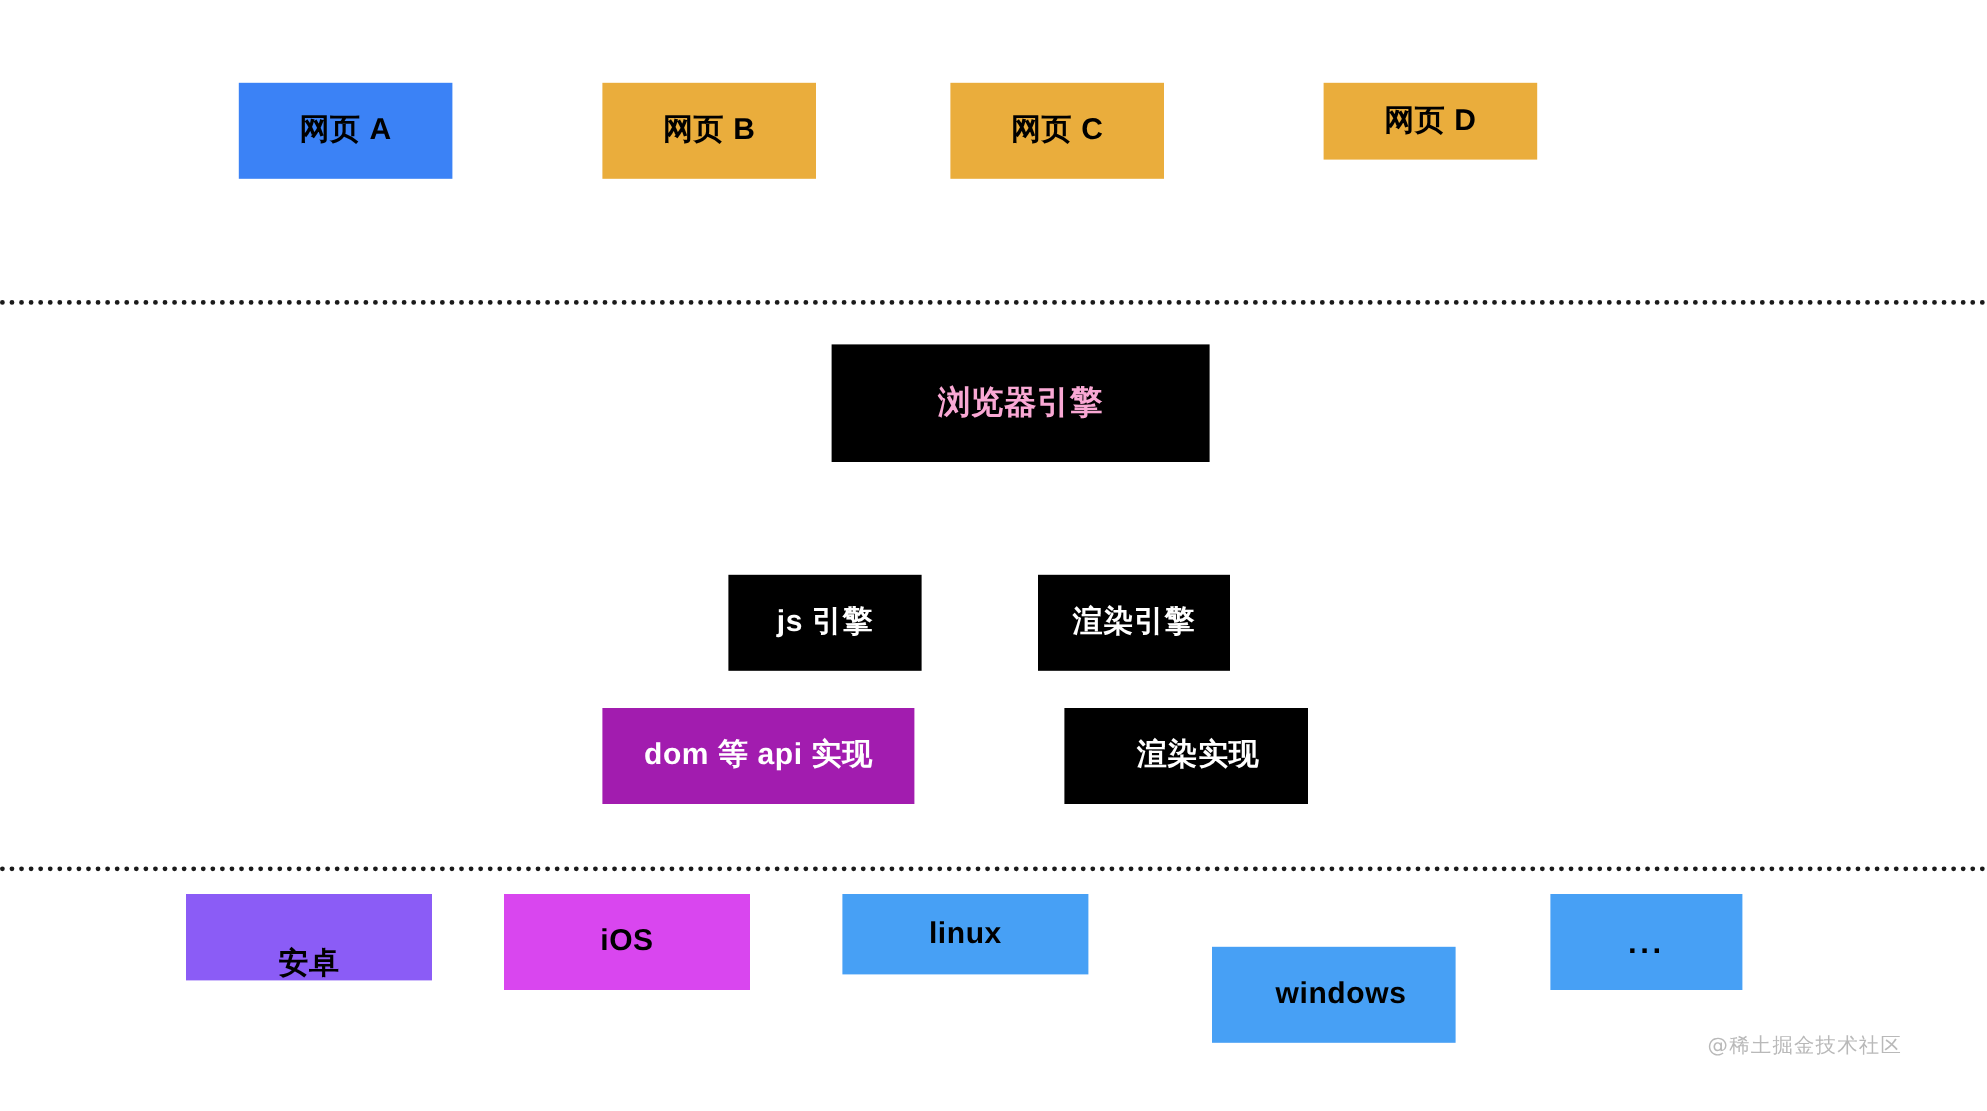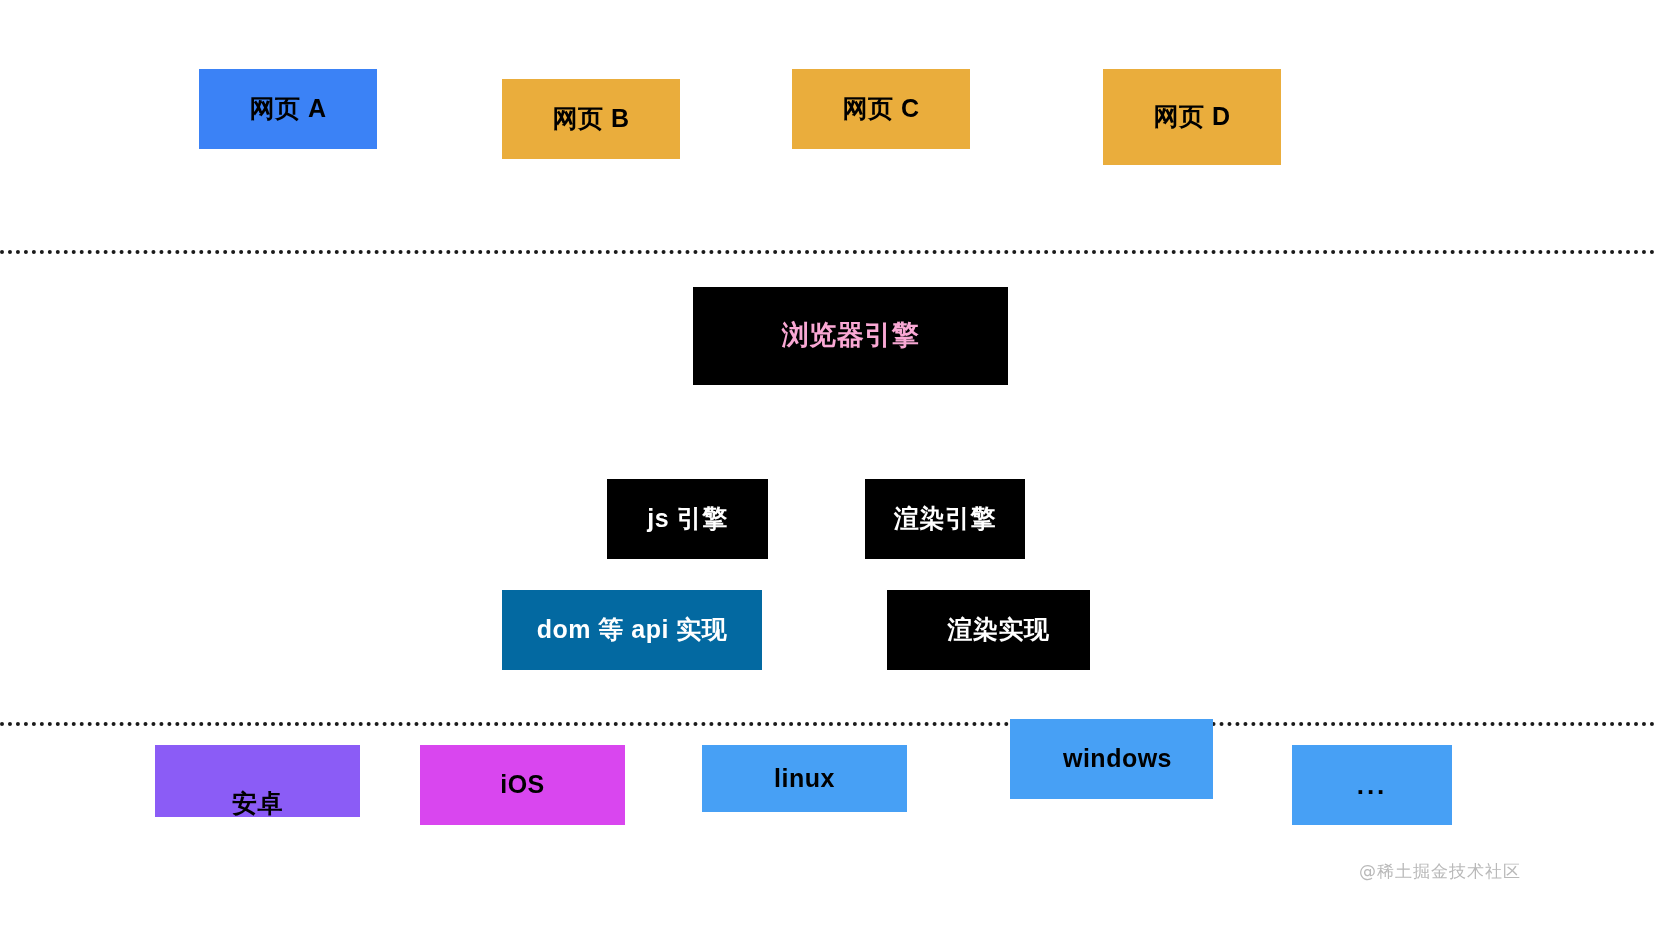--- a/index.html
+++ b/index.html
@@ -80,66 +80,66 @@
 </style>
 </head>
 <body>
 
 <div id="canvas" style="width: 1656px; height: 926px; background: rgb(255, 255, 255);">
 
   <div class="layer layer-pages">
     <div class="node" style="left: 199px; top: 69px; width: 178px; height: 80px; background: #3b82f6;">
       <span class="node-label">网页 A</span>
     </div>
-    <div class="node" style="left: 502px; top: 69px; width: 178px; height: 80px; background: rgb(234, 173, 60); margin-top: 10px;">
+    <div class="node" style="left: 502px; top: 69px; width: 178px; height: 80px; background: rgb(234, 173, 60);">
       <span class="node-label">网页 B</span>
     </div>
     <div class="node" style="left: 792px; top: 69px; width: 178px; height: 80px; background: rgb(234, 173, 60);">
       <span class="node-label">网页 C</span>
     </div>
-    <div class="node" style="left: 1103px; top: 69px; width: 178px; height: 96px; background: rgb(234, 173, 60);">
+    <div class="node" style="left: 1103px; top: 69px; width: 178px; height: 64px; background: rgb(234, 173, 60);">
       <span class="node-label">网页 D</span>
     </div>
   </div>
 
   <div class="divider" style="top: 250px; border-top-color: rgb(26, 26, 26);"></div>
 
   <div class="layer layer-engine">
     <div class="node engine-main" style="left: 693px; top: 287px; width: 315px; height: 98px; background: rgb(0, 0, 0); color: #f9a8d4;">
       <span class="node-label">浏览器引擎</span>
     </div>
     <div class="node engine-sub" style="left: 607px; top: 447px; width: 161px; height: 80px; background: rgb(0, 0, 0); color: rgb(255, 255, 255);">
       <span class="node-label">js 引擎</span>
     </div>
     <div class="node engine-sub" style="left: 865px; top: 447px; width: 160px; height: 80px; background: rgb(0, 0, 0); color: rgb(255, 255, 255);">
       <span class="node-label">渲染引擎</span>
     </div>
-    <div class="node engine-impl" style="left: 502px; top: 590px; width: 260px; height: 80px; background: #0369a1; color: rgb(255, 255, 255);">
+    <div class="node engine-impl" style="left: 502px; top: 590px; width: 260px; height: 80px; background: #a21caf; color: rgb(255, 255, 255);">
       <span class="node-label">dom 等 api 实现</span>
     </div>
     <div class="node engine-impl" style="left: 887px; top: 590px; width: 203px; height: 80px; background: rgb(0, 0, 0); color: rgb(255, 255, 255); padding-left: 20px;">
       <span class="node-label">渲染实现</span>
     </div>
   </div>
 
   <div class="divider" style="top: 722px; border-top-color: rgb(26, 26, 26);"></div>
 
   <div class="layer layer-os">
     <div class="node" style="left: 155px; top: 745px; width: 205px; height: 72px; background: #8b5cf6; align-items: flex-end;">
       <span class="node-label">安卓</span>
     </div>
     <div class="node" style="left: 420px; top: 745px; width: 205px; height: 80px; background: #d946ef;">
       <span class="node-label">iOS</span>
     </div>
     <div class="node" style="left: 702px; top: 745px; width: 205px; height: 67px; background: rgb(71, 160, 245);">
       <span class="node-label">linux</span>
     </div>
-    <div class="node" style="left: 1010px; top: 719px; width: 203px; height: 80px; background: rgb(71, 160, 245); padding-left: 12px;">
+    <div class="node" style="left: 1010px; top: 789px; width: 203px; height: 80px; background: rgb(71, 160, 245); padding-left: 12px;">
       <span class="node-label">windows</span>
     </div>
     <div class="node os-ellipsis" style="left: 1292px; top: 745px; width: 160px; height: 80px; background: rgb(71, 160, 245);">
       <span class="node-label">...</span>
     </div>
   </div>
 
-  <div class="watermark" style="left: 1359px; top: 860px; color: rgb(185, 185, 185);">@稀土掘金技术社区</div>
+  <div class="watermark" style="left: 1423px; top: 860px; color: rgb(185, 185, 185);">@稀土掘金技术社区</div>
 
 </div>
 
 </body></html>

